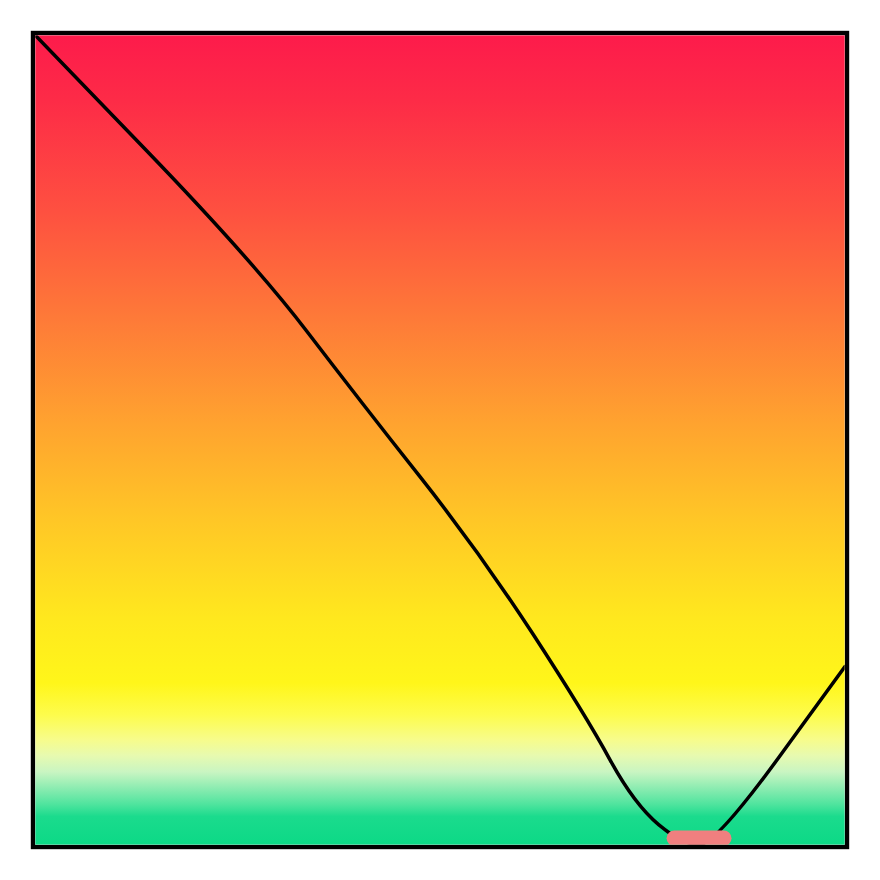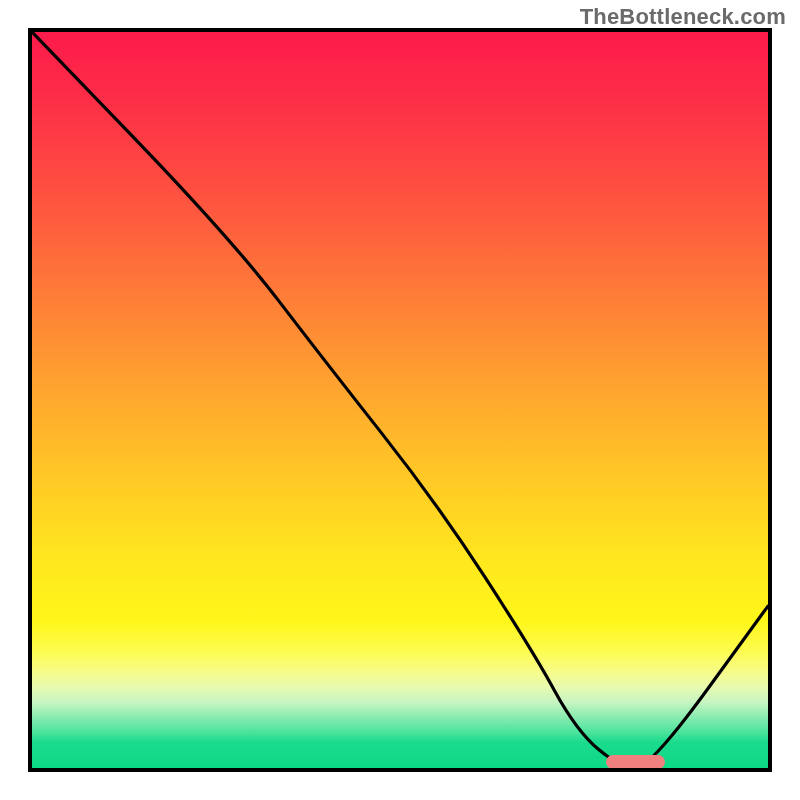--- a/index.html
+++ b/index.html
@@ -68,21 +68,20 @@
     position: absolute;
     height: 14px;
     border-radius: 7px;
     background: #f07f7f;
   }
 </style>
 </head>
 <body>
 
 <div class="container">
-  <div class="watermark">TheBottleneck.com</div>
 
   <div class="plot-frame">
 
     <div class="gradient"></div>
 
     <svg class="curve" viewBox="0 0 736 736" preserveAspectRatio="none">
       <path fill="none" stroke="#000000" stroke-width="3.2" stroke-linecap="round" stroke-linejoin="round" d="M 0 0 Q 0 0 99.36000000000001 103.04000000000002 Q 198.72000000000003 206.08000000000004 246.56000000000003 268.64 Q 294.40000000000003 331.2 349.6 401.12 Q 404.8 471.04 452.64 544.64 Q 500.48 618.24 522.56 658.72 Q 544.64 699.2 566.72 717.6 Q 588.8000000000001 736 603.52 736 Q 618.24 736 677.12 655.04 T 736 574.08"></path>
     </svg>
 
     <div class="marker" style="left: 574.08px; width: 58.88px; top: 723px; background: rgb(240, 127, 127);"></div>

